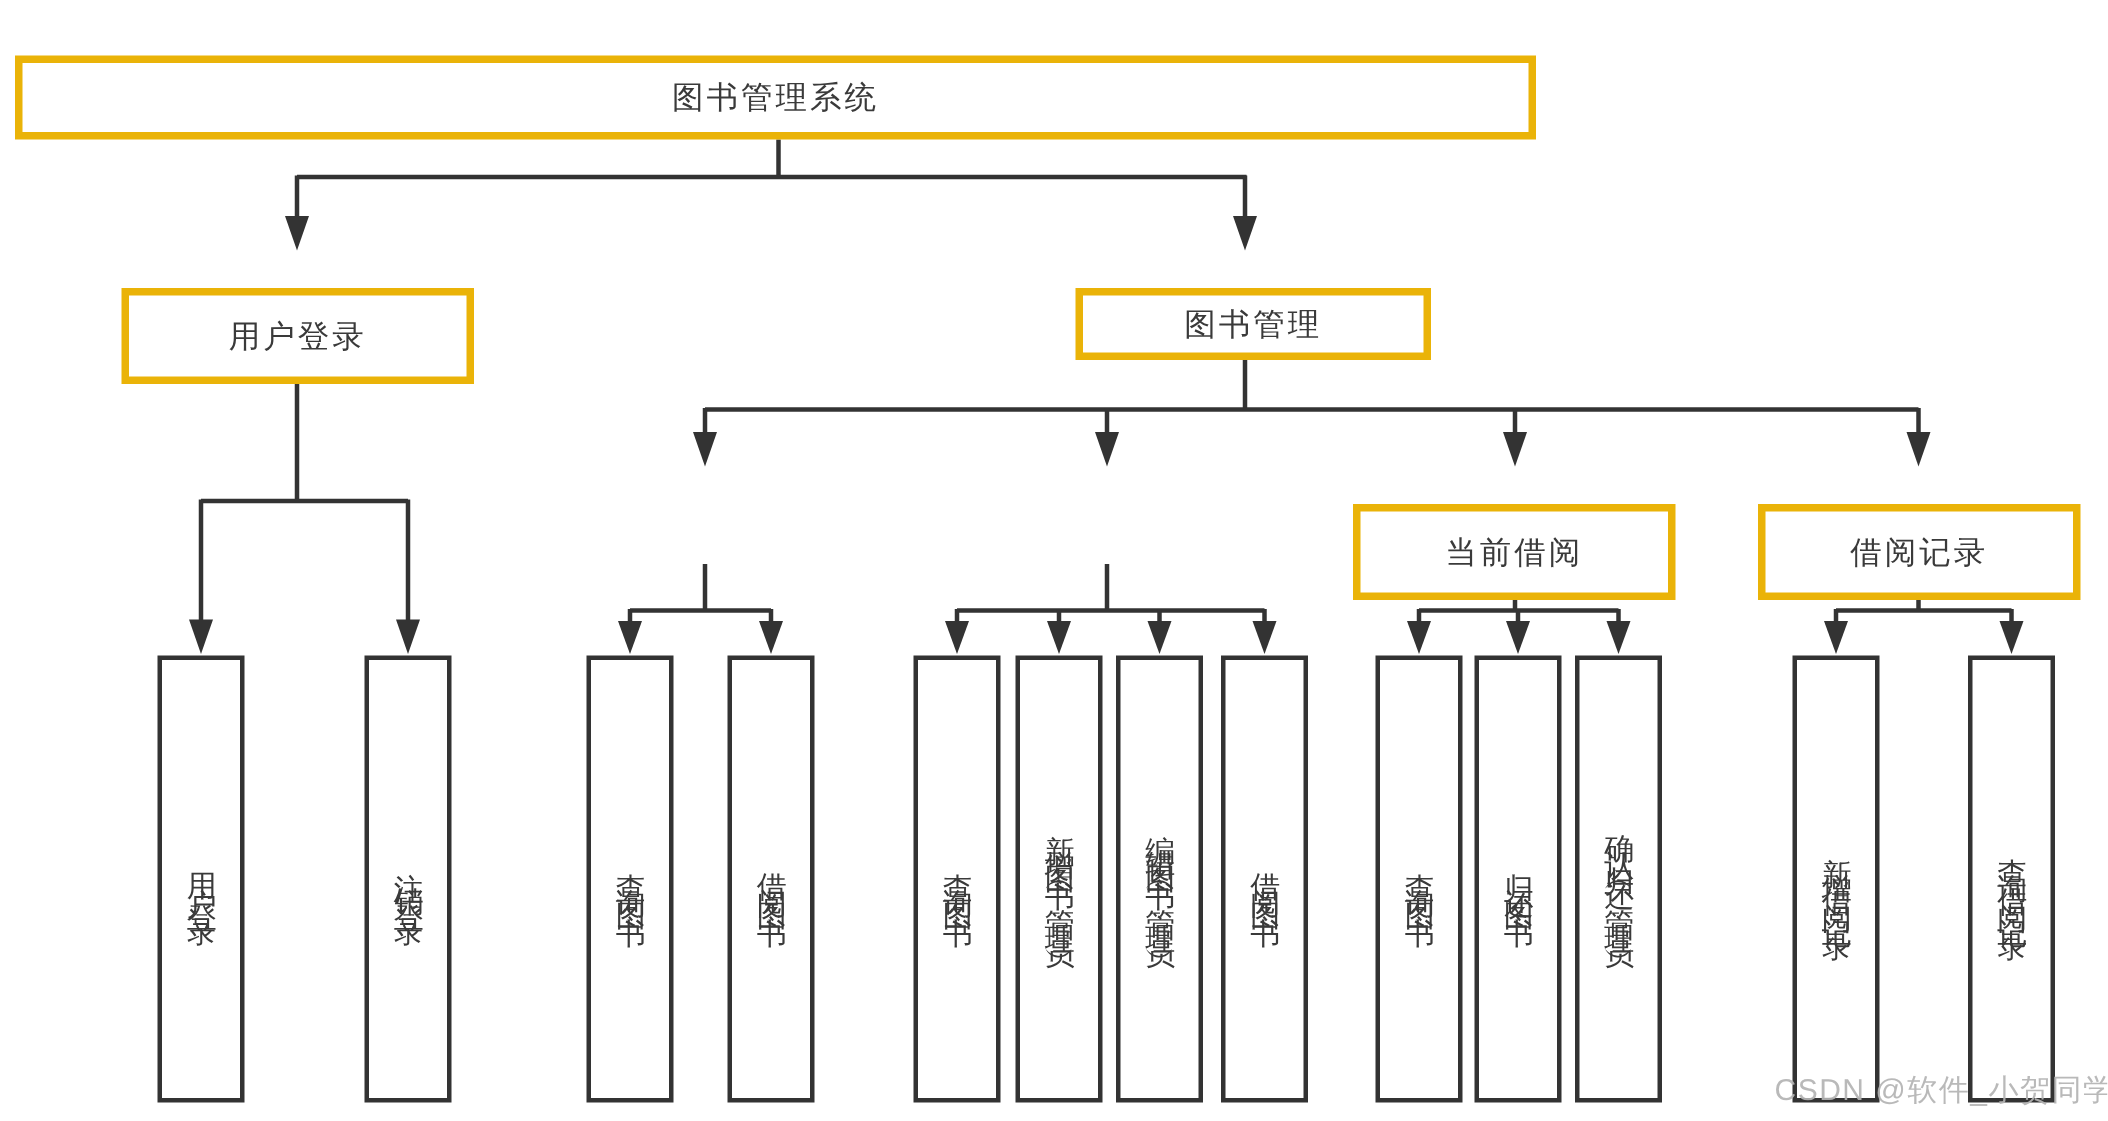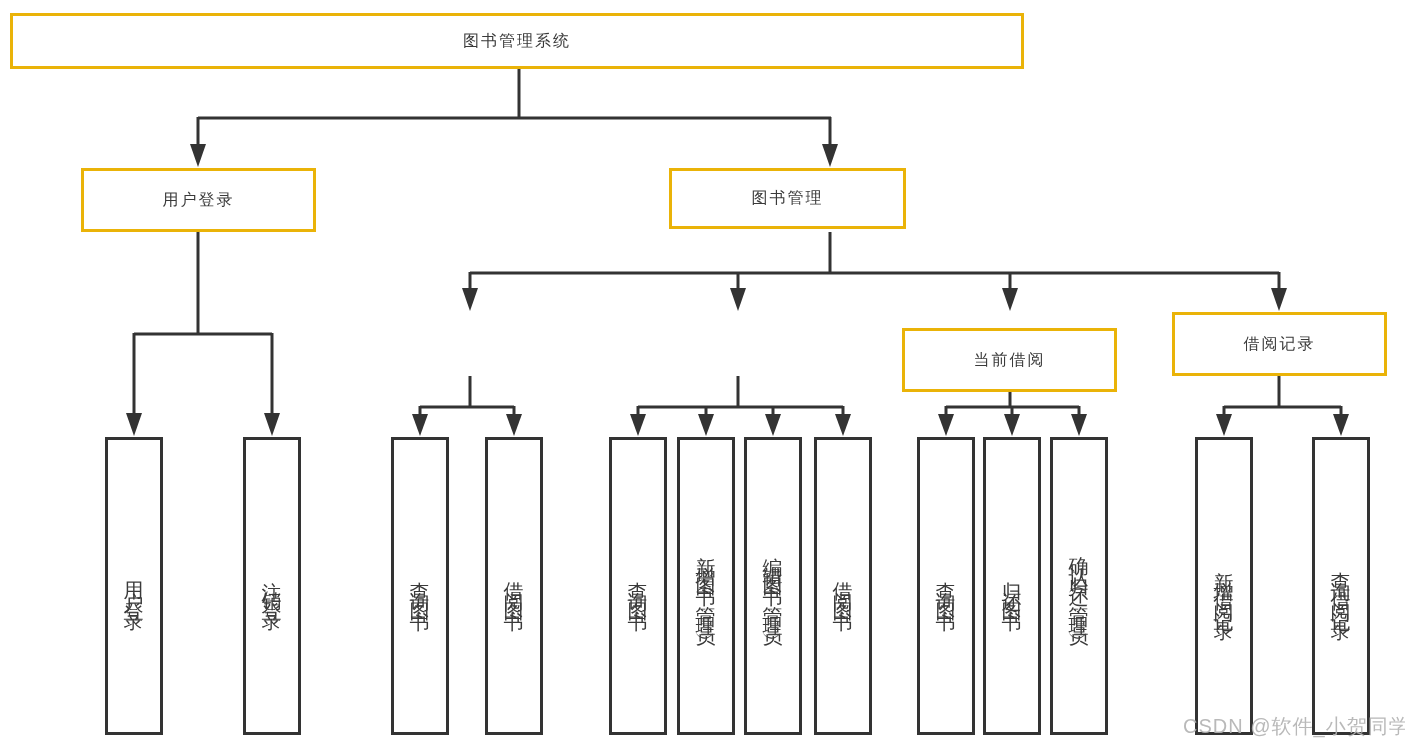--- a/index.html
+++ b/index.html
@@ -15,29 +15,30 @@
     position: absolute;
     left: 0; top: 0;
     width: 1405px; height: 747px;
     pointer-events: none;
   }
   #connector-svg line { stroke: #333333; stroke-width: 3; }
   #connector-svg polygon { fill: #333333; }
   .hbox {
     position: absolute;
     box-sizing: border-box;
-    border: 3px solid #eab308;
+    border: 5px solid #eab308;
     background: #ffffff;
     display: flex;
     align-items: center;
     justify-content: center;
-    font-size: 16px;
+    font-size: 21px;
     letter-spacing: 2px;
     color: #3a3a3a;
     white-space: nowrap;
+    margin-top: 24px;
   }
   .vbox {
     position: absolute;
     box-sizing: border-box;
     border: 3px solid #333333;
     background: #ffffff;
     display: flex;
     align-items: center;
     justify-content: center;
     color: #3a3a3a;
@@ -139,23 +140,23 @@
       <line x1="1224" y1="406" x2="1224" y2="416"></line>
       <polygon points="1216,414 1232,414 1224,436"></polygon>
       <line x1="1341" y1="406" x2="1341" y2="416"></line>
       <polygon points="1333,414 1349,414 1341,436"></polygon>
     </g>
   </svg>
 
   <div class="hbox" style="left:10px; top:13px; width:1014px; height:56px;">图书管理系统</div>
 
   <div class="hbox" style="left:81px; top:168px; width:235px; height:64px;">用户登录</div>
-  <div class="hbox" style="left:669px; top:168px; width:237px; height:61px;">图书管理</div>
-
-  <div class="hbox" style="left:902px; top:328px; width:215px; height:64px;">当前借阅</div>
+  <div class="hbox" style="left:717px; top:168px; width:237px; height:48px;">图书管理</div>
+
+  <div class="hbox" style="left:902px; top:312px; width:215px; height:64px;">当前借阅</div>
   <div class="hbox" style="left:1172px; top:312px; width:215px; height:64px;text-align:right;">借阅记录</div>
 
   <div class="vbox" style="left:105px; top:437px; width:58px; height:298px;">
     <span class="vtext">用户登录</span>
   </div>
   <div class="vbox" style="left:243px; top:437px; width:58px; height:298px;">
     <span class="vtext">注销登录</span>
   </div>
 
   <div class="vbox" style="left:391px; top:437px; width:58px; height:298px;">

